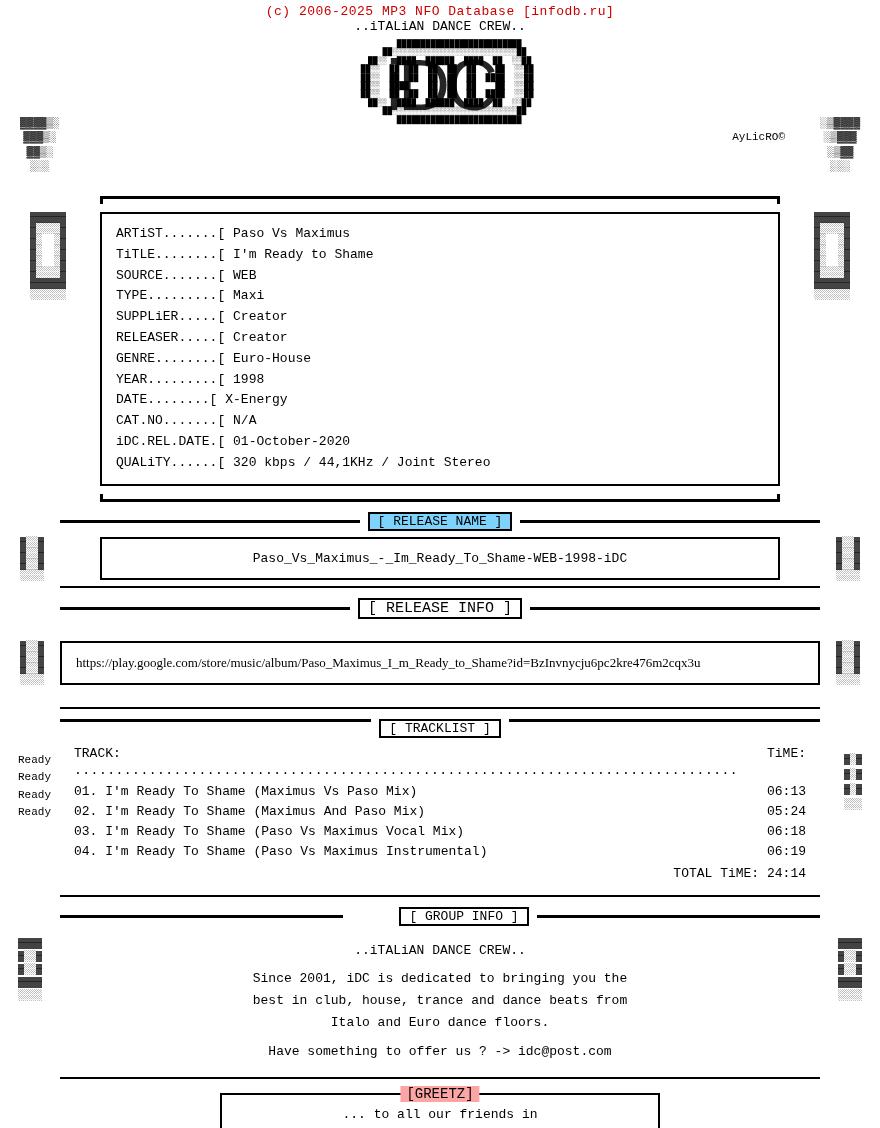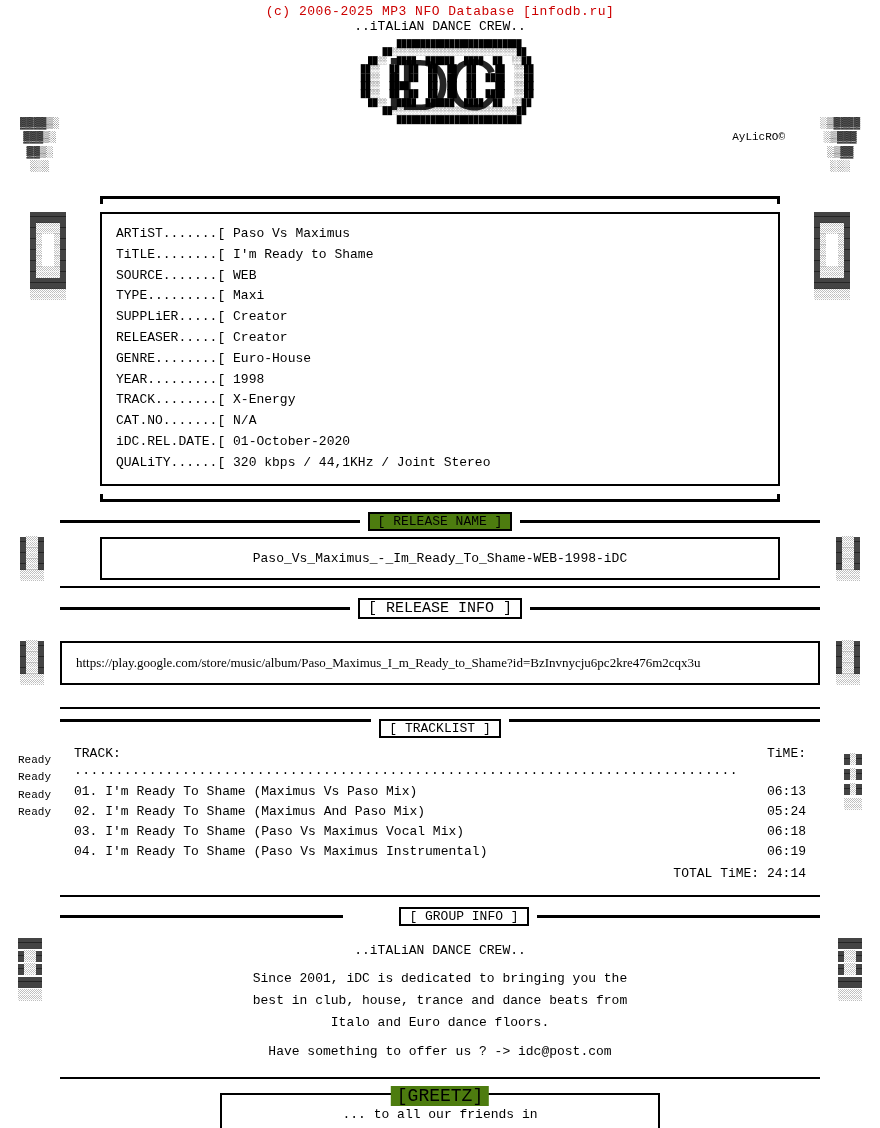--- a/index.html
+++ b/index.html
@@ -158,36 +158,36 @@
 ░░░░░░</div>
     <div class="info-box">
       <div class="field-line"><span>ARTiST.......[</span> <span>Paso Vs Maximus</span></div>
       <div class="field-line"><span>TiTLE........[</span> <span>I'm Ready to Shame</span></div>
       <div class="field-line"><span>SOURCE.......[</span> <span>WEB</span></div>
       <div class="field-line"><span>TYPE.........[</span> <span>Maxi</span></div>
       <div class="field-line"><span>SUPPLiER.....[</span> <span>Creator</span></div>
       <div class="field-line"><span>RELEASER.....[</span> <span>Creator</span></div>
       <div class="field-line"><span>GENRE........[</span> <span>Euro-House</span></div>
       <div class="field-line"><span>YEAR.........[</span> <span>1998</span></div>
-      <div class="field-line"><span>TRACK........[</span> <span>X-Energy</span></div>
+      <div class="field-line"><span>DATE........[</span> <span>X-Energy</span></div>
       <div class="field-line"><span>CAT.NO.......[</span> <span>N/A</span></div>
       <div class="field-line"><span>iDC.REL.DATE.[</span> <span>01-October-2020</span></div>
       <div class="field-line"><span>QUALiTY......[</span> <span>320 kbps / 44,1KHz / Joint Stereo</span></div>
     </div>
   </div>
 
   <div style="margin: 0 80px 0 80px;">
     <div style="border-bottom: 3px solid #000; border-left: 3px solid #000; border-right: 3px solid #000; height: 8px; margin: 0 20px;"></div>
   </div>
 
   <div style="margin-top: 10px;">
 
     <div style="display:flex; align-items:center; margin: 0 60px;">
       <div style="flex:1; border-top: 3px solid #000; margin-right:8px;"></div>
-      <div style="border: 2px solid #000; padding: 0 8px; font-size:13px; background:#4d7c0f; white-space:nowrap;">[ RELEASE NAME ]</div>
+      <div style="border: 2px solid #000; padding: 0 8px; font-size:13px; background:#7dd3fc; white-space:nowrap;">[ RELEASE NAME ]</div>
       <div style="flex:1; border-top: 3px solid #000; margin-left:8px;"></div>
     </div>
 
     <div style="position:relative;">
       <div style="position:absolute; left:20px; top:0; font-size:10px; white-space:pre; line-height:1.1;">▓░░▓
 ▓░░▓
 ▓░░▓
 ░░░░</div>
       <div style="position:absolute; right:20px; top:0; font-size:10px; white-space:pre; line-height:1.1;">▓░░▓
 ▓░░▓
@@ -308,19 +308,19 @@
       </div>
     </div>
 
     <div style="display:flex; align-items:center; margin: 0 60px;">
       <div style="flex:1; border-top: 2px solid #000;"></div>
     </div>
   </div>
 
   <div style="margin-top: 14px; position:relative;">
     <div style="margin: 0 220px; border: 2px solid #000; padding: 12px 14px; text-align:center; font-size:13px; position:relative;">
-      <div style="position:absolute; top:-9px; left:50%; transform:translateX(-50%); background:#4d7c0f; padding:0 6px; font-size:18px; white-space:nowrap;">[GREETZ]</div>
+      <div style="position:absolute; top:-9px; left:50%; transform:translateX(-50%); background:#fca5a5; padding:0 6px; font-size:14px; white-space:nowrap;">[GREETZ]</div>
       <div>... to all our friends in</div>
       <div style="margin-top:8px;">ASCiiwork by AyLieN/cRO</div>
     </div>
   </div>
 
 </div>
 
 </body></html>

